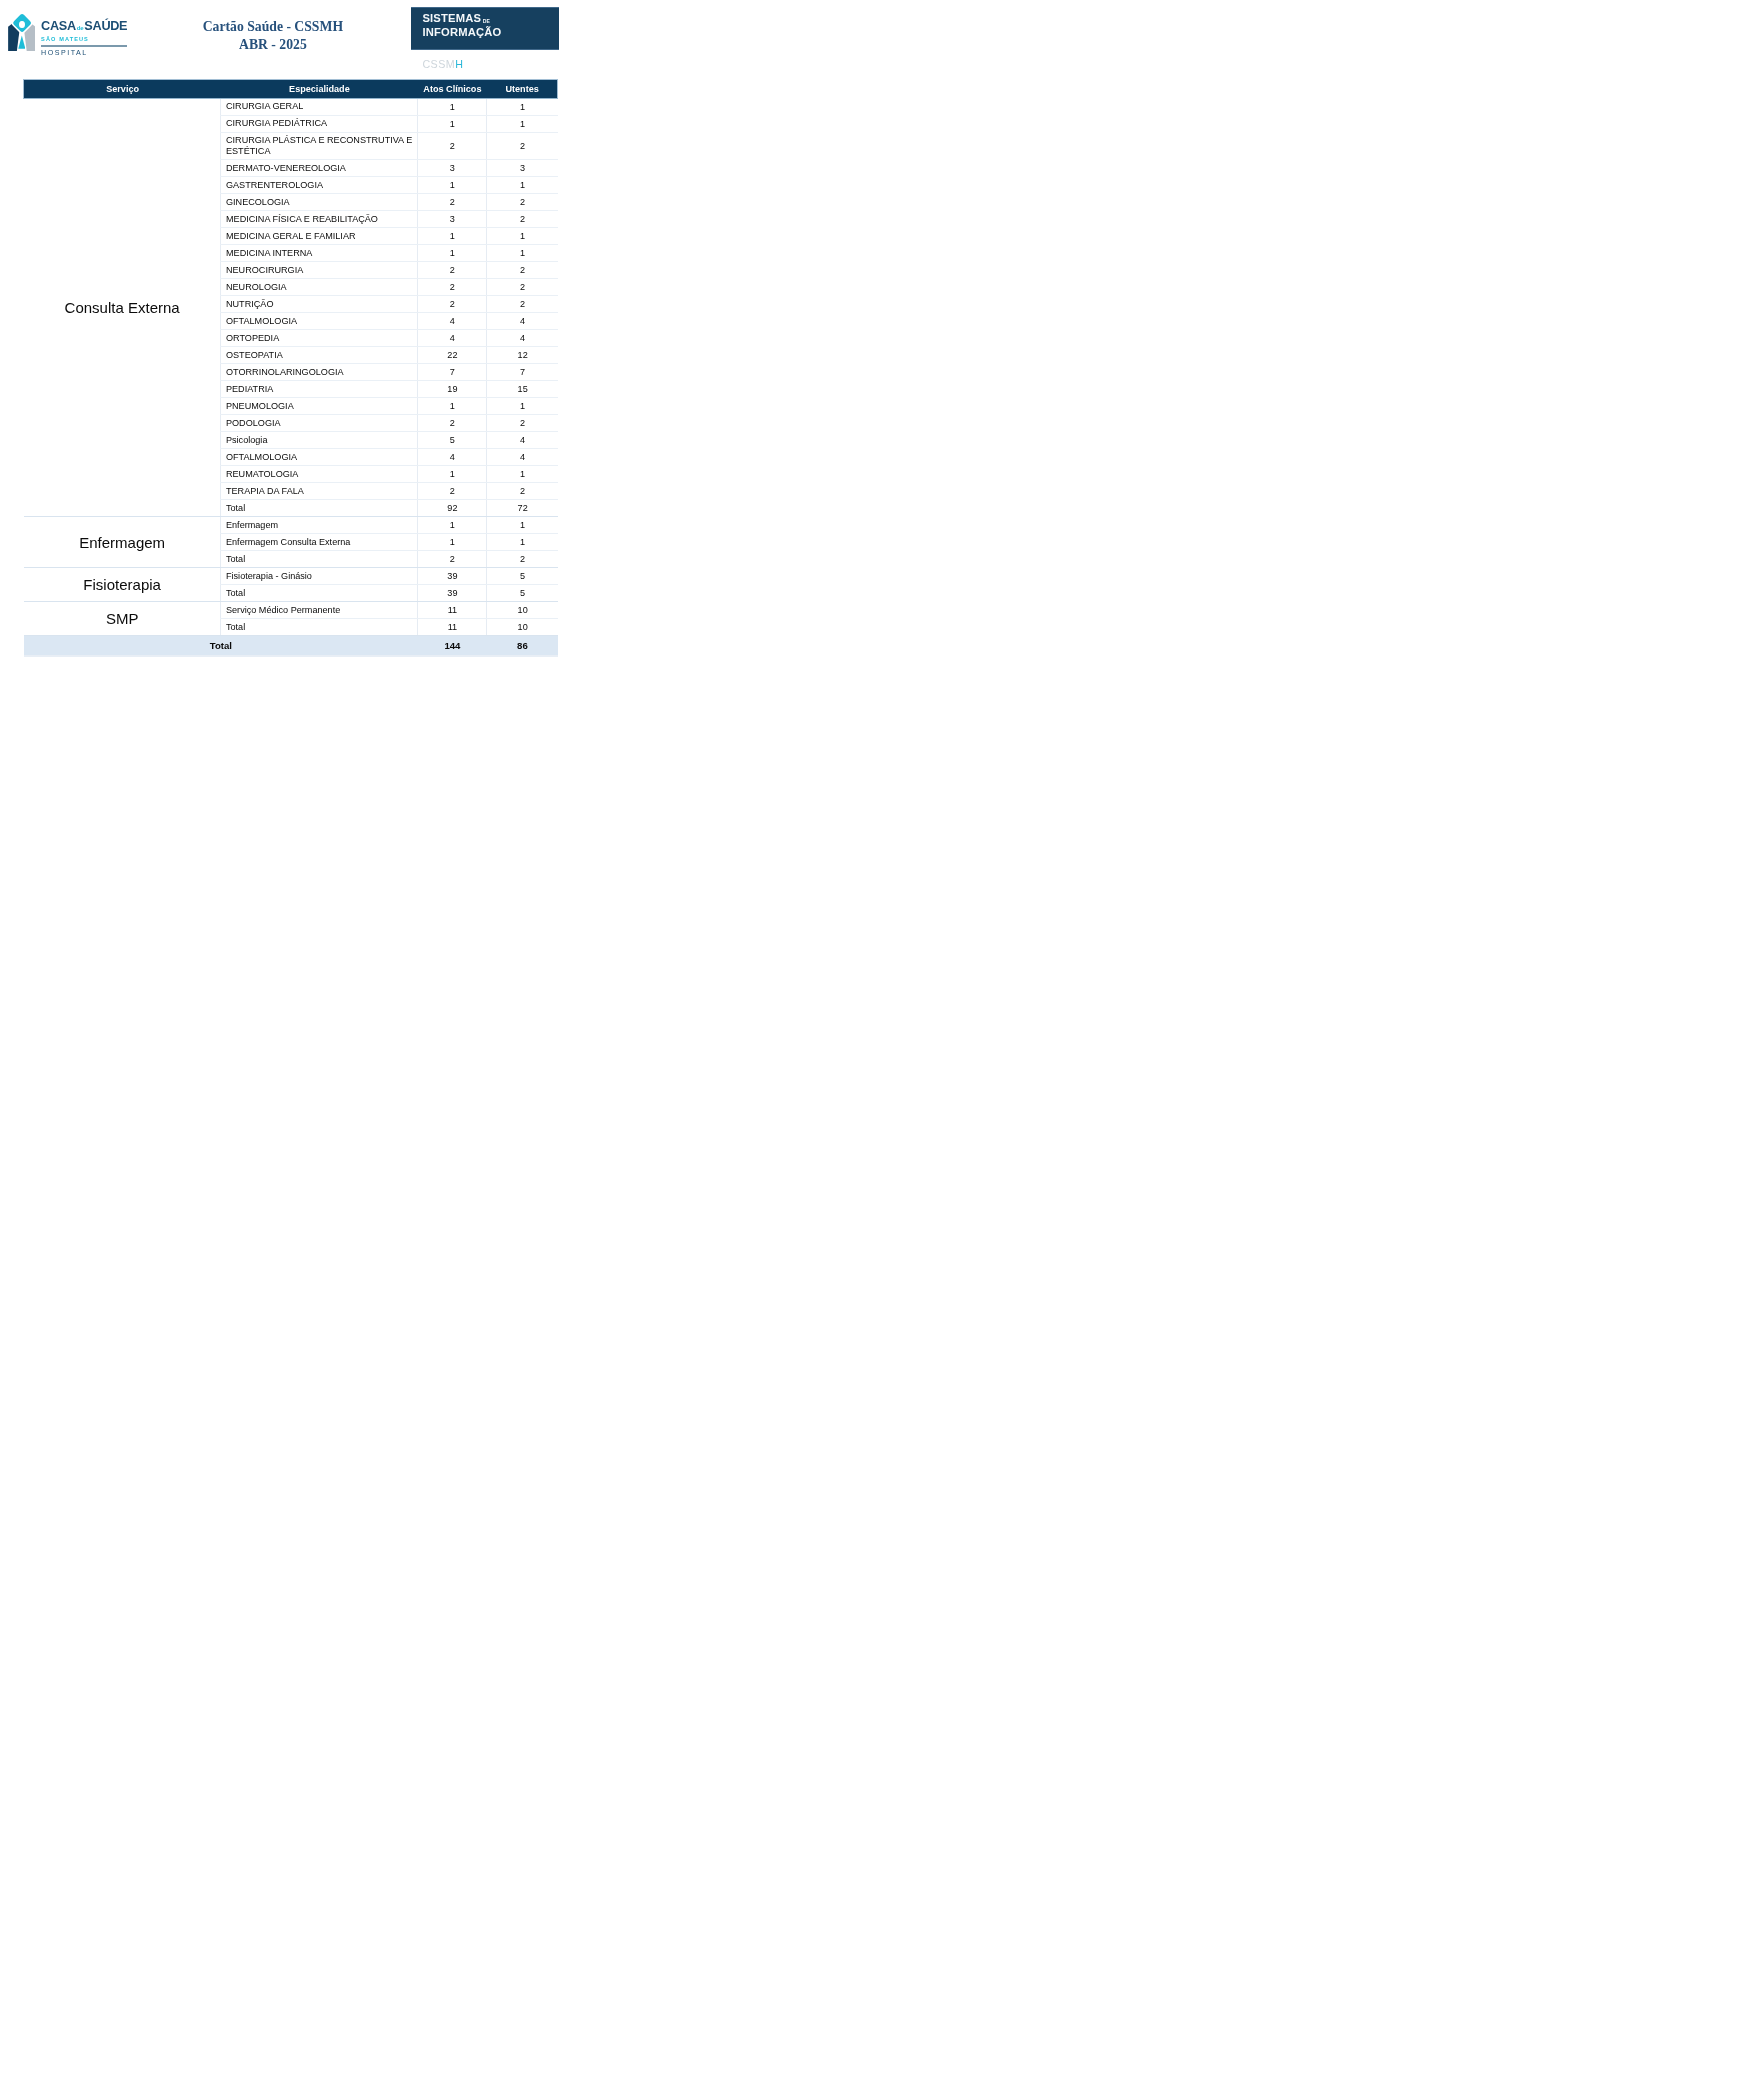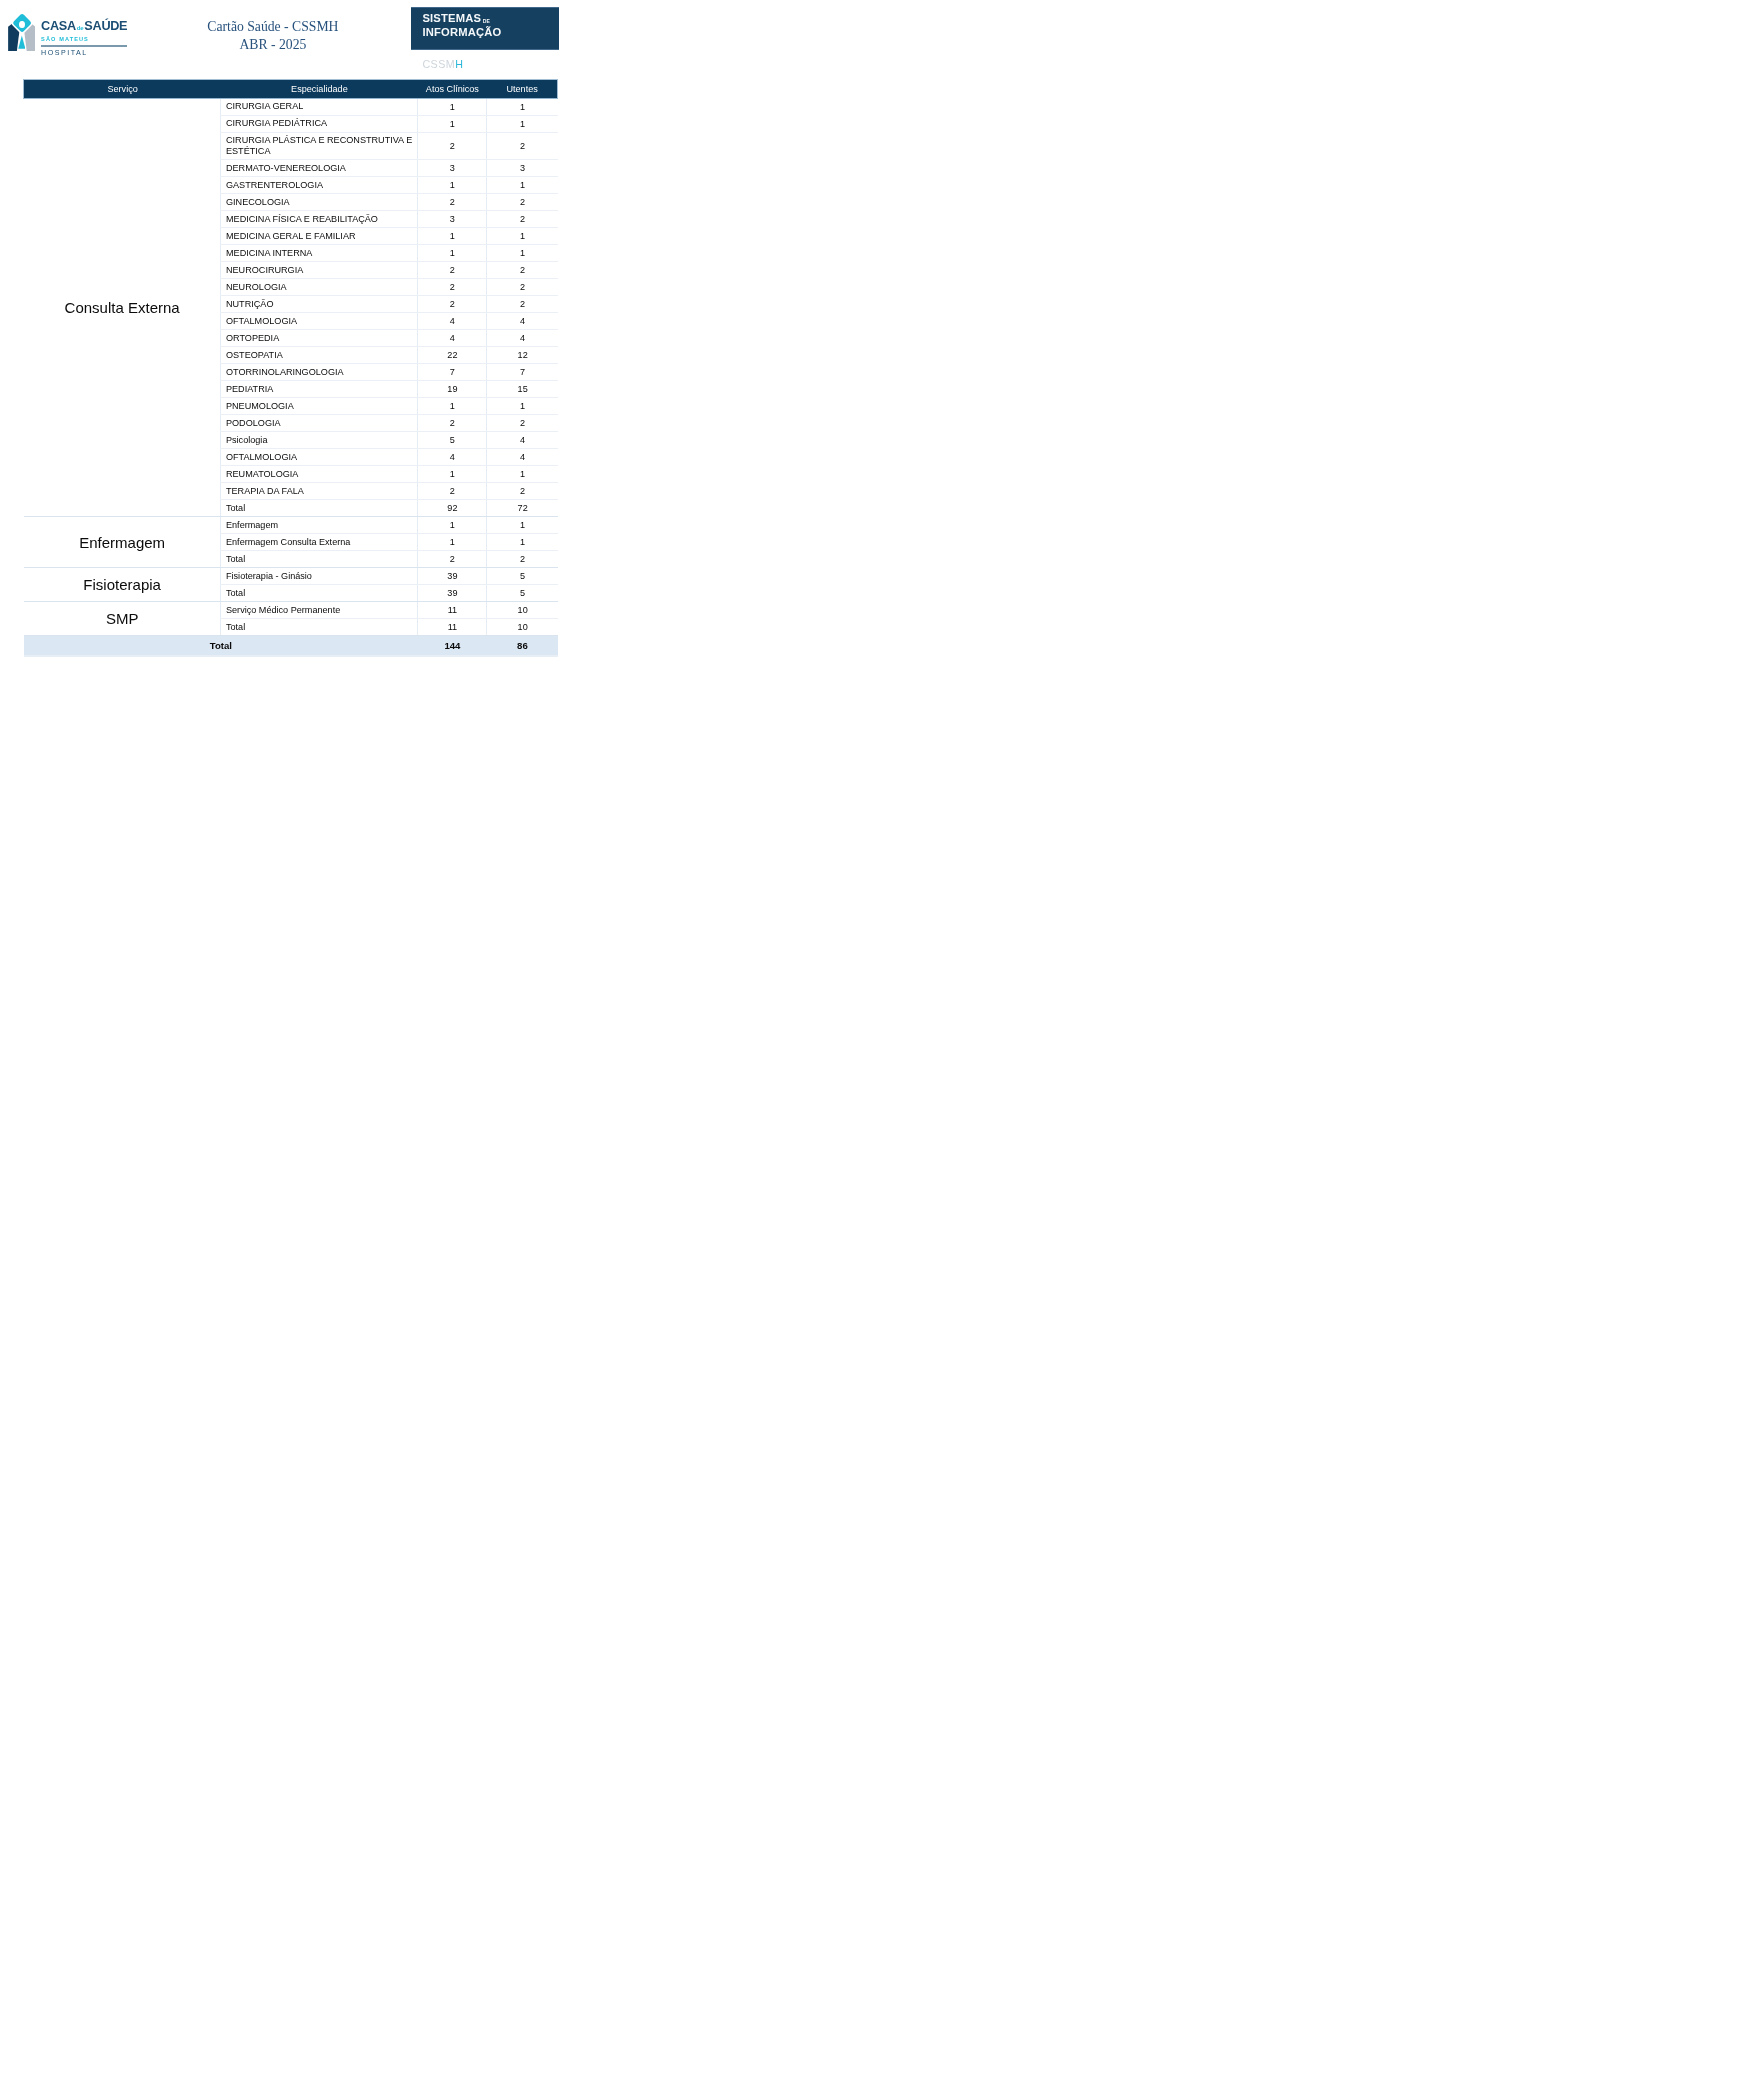--- a/index.html
+++ b/index.html
@@ -26,35 +26,35 @@
   .logo-text { margin-left:5.6px; padding-top:6.1px; }
   .logo-name { font-size:12.7px; font-weight:bold; color:#1c4e74; letter-spacing:-0.3px;
     line-height:12.7px; white-space:nowrap; }
   .logo-name .de { color:#1fbdd8; font-size:6.1px; font-weight:bold; margin:0 1px; }
   .logo-sub { color:#1fbdd8; font-size:5.6px; font-weight:bold; letter-spacing:1.1px; margin-top:1px; }
   .logo-rule { height:2px; background:#7b99ac; margin:3px 0 2.5px; width:86px; }
   .logo-caption { color:#1c4e74; font-size:7.1px; font-weight:normal; letter-spacing:1.5px; }
 
   
   .title { flex:1; text-align:center; margin-top:12.2px;
-    font-family:"Liberation Serif", serif; font-weight:normal;
+    font-family:"Liberation Serif", serif; font-weight:bold;
     color:#27517c; font-size:13.7px; line-height:18px; }
 
   
   .sysinfo { flex:0 0 auto; width:148px; height:43px; margin-top:1px;
     background:#16405f; border-top:1.5px solid #40688a; border-bottom:1.5px solid #40688a;
     padding:3.6px 0 0 11.7px; }
   .sys-line { color:#f5f8fa; font-weight:bold; font-size:11.2px; line-height:12.2px; letter-spacing:0.2px; }
   .sys-de { font-size:5.1px; font-weight:bold; position:relative; top:1px; margin-left:1.5px; }
   .sys-cssmh { color:#ced6dc; font-weight:normal; font-size:10.7px; line-height:12.2px; letter-spacing:0.5px;margin-top:20px; }
   .sys-h { color:#29b6d8; }
 
   
   table.report { border-collapse:collapse; table-layout:fixed; width:534px; margin:21.3px 0 0 23.4px; }
-  thead th { background:#0b3a5d; color:#ffffff; font-size:9.1px; font-weight:normal;
+  thead th { background:#0b3a5d; color:#ffffff; font-size:9.1px; font-weight:bold;
     height:19px; border-top:1.5px solid #a2bed4; border-bottom:1.5px solid #93b5cd; }
   thead th:first-child { border-left:1.5px solid #a2bed4; }
   thead th:last-child  { border-right:1.5px solid #a2bed4; }
 
   tbody td { font-size:9.1px; color:#0b0b0b; vertical-align:middle; }
   .data-row td { height:17px; }
   .spec-cell { text-align:left; padding:2.5px 3px 2.5px 4.6px; line-height:10.7px;
     border-left:1px solid #e6ecf3;margin-left:36px; }
   .num-cell { text-align:center; border-left:1px solid #e6ecf3; }
   .service-cell { text-align:center; font-size:15px; color:#0b0b0b;

